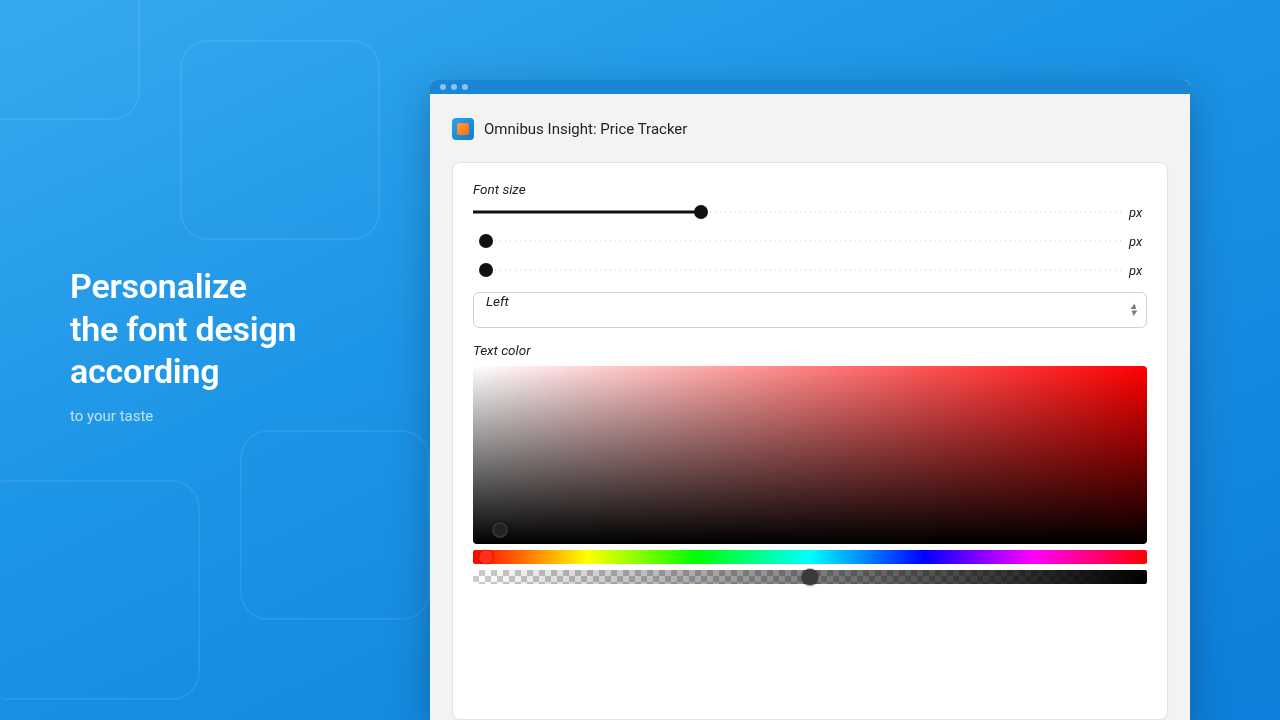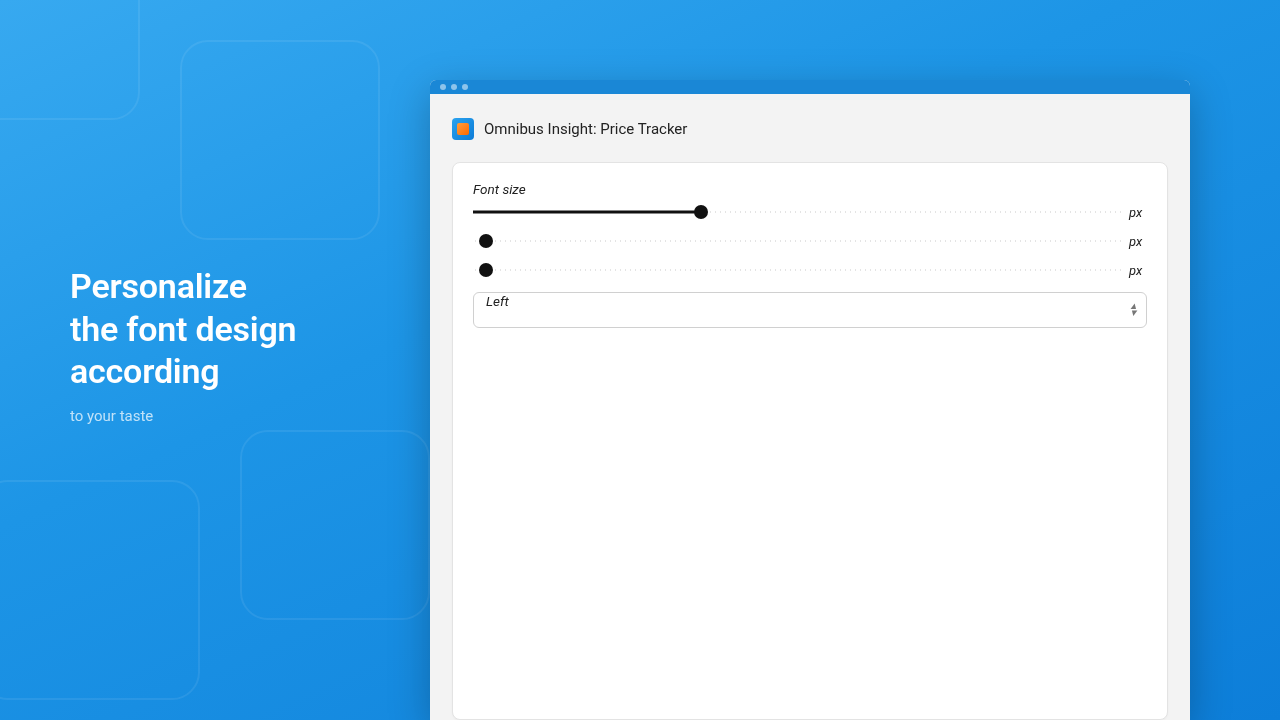--- a/index.html
+++ b/index.html
@@ -215,20 +215,32 @@
             <div class="select">
               <span>Left</span>
               <span class="select-caret">
                   <span>▴</span>
                   <span>▾</span>
                 </span>
             </div>
           </div>
 
           <div class="colorpickers">
+            <div class="picker">
+              <label>Text color</label>
+              <div class="sat">
+                <div class="sat-cursor" style="left:4%; top:92%; background:#222222"></div>
+              </div>
+              <div class="hue">
+                <div class="hue-cursor" style="left:2%"></div>
+              </div>
+              <div class="alpha">
+                <div class="alpha-cursor" style="left:50%; background:#3a3a3a"></div>
+              </div>
+            </div>
 
           </div>
 
         </div>
       </div>
     </div>
   </div>
 </div>
 
 </body></html>

